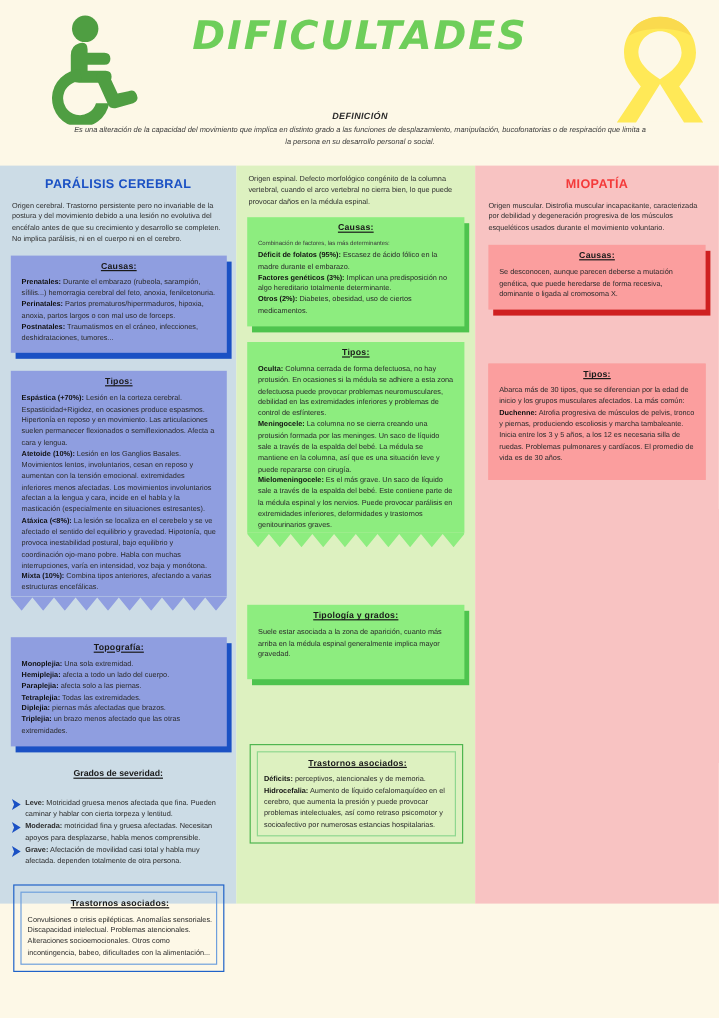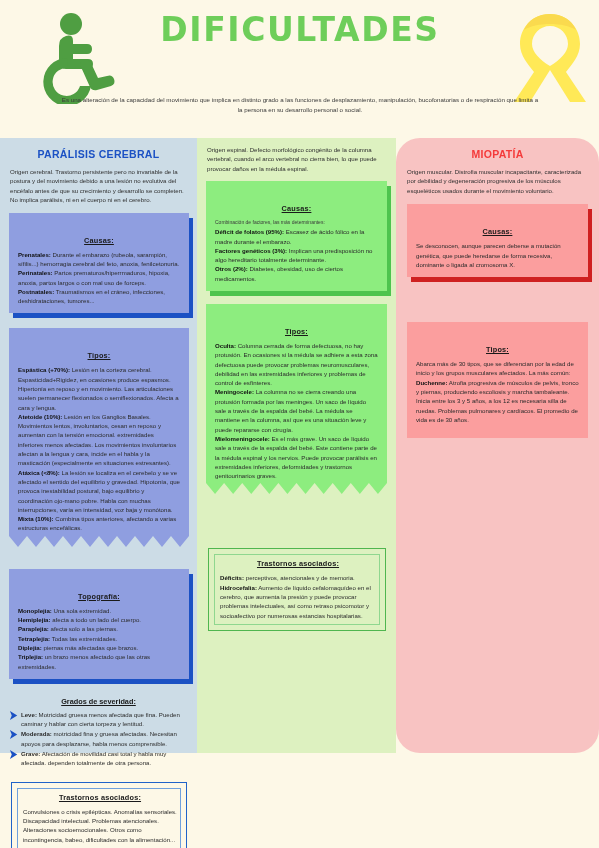--- a/index.html
+++ b/index.html
@@ -6,76 +6,76 @@
   body{
     width:599px;height:848px;
     background:#fdf8e7;
     font-family:"Liberation Sans","DejaVu Sans",sans-serif;
     overflow:hidden;
     position:relative;
   }
   .poster{width:599px;height:848px;position:relative;background:#fdf8e7;}
 
   
-  .header{position:relative;height:101px;width:599px;background:#fdf8e7;}
+  .header{position:relative;height:101px;width:599px;background:#fdf8e7;font-style:italic;}
   .wheelchair{position:absolute;left:33px;top:12px;width:100px;height:92px;}
   .ribbon{position:absolute;left:508px;top:6px;width:84px;height:100px;}
   .main-title{
     position:absolute;left:150px;top:14px;width:300px;text-align:center;
     font-family:"DejaVu Sans",sans-serif;
     font-weight:bold;color:#6ece5a;
     font-size:33px;line-height:31px;letter-spacing:1.6px;
     text-transform:uppercase;
   }
   .main-title .l2{display:block;}
   .def-block{position:absolute;left:60px;top:92px;width:480px;text-align:center;}
   .def-title{font-size:7.5px;font-weight:bold;color:#2b2b2b;letter-spacing:.3px;}
   .def-text{font-size:6.2px;color:#3a3a3a;line-height:10px;margin-top:3px;}
 
   
   .columns{position:absolute;top:138px;left:0;width:599px;height:579px;display:flex;}
   .col{position:relative;height:615px;box-sizing:border-box;padding:0;}
   .col-1{width:197px;background:#ccdce6;}
   .col-2{width:199px;background:#ddf1c0;}
-  .col-3{width:203px;background:#f8c3c2;border-radius:24px;}
+  .col-3{width:203px;background:#f8c3c2;}
 
   .col-title{
     text-align:center;font-weight:bold;font-size:10.5px;letter-spacing:.3px;
     padding-top:10px;
   }
   .col-1 .col-title{color:#1b51c4;}
   .col-2 .col-title{color:#4ec44e;}
   .col-3 .col-title{color:#f43a3a;}
 
   .col-intro{font-size:6.1px;line-height:9.4px;color:#2f2f2f;padding:7px 10px 0 10px;}
   .col-3 .col-intro{padding-left:11px;padding-right:12px;}
 
   
   .card{position:relative;box-sizing:border-box;}
-  .card-inner{position:relative;z-index:2;box-sizing:border-box;padding:23px 9px 8px 9px;}
+  .card-inner{position:relative;z-index:2;box-sizing:border-box;padding:4px 9px 8px 9px;}
   .card-title{text-align:center;font-weight:bold;font-size:7.3px;color:#1a1a1a;
               text-decoration:underline;margin-bottom:5px;letter-spacing:.2px;}
   .card-body{font-size:6.1px;line-height:9.3px;color:#2b2b2b;}
   .card-body b{color:#111;}
   .tiny-note{font-size:5px;line-height:8px;color:#3a3a3a;display:block;margin-bottom:1px;}
 
   
   .c1-card{background:#8f9ee0;}
   .c1-shadow{position:absolute;left:4px;top:5px;right:-4px;bottom:-5px;background:#1b51c4;z-index:1;}
   .c1-causas{margin:8px 8px 0 9px;}
   .c1-tipos{margin:15px 8px 0 9px;}
   .c1-topo{margin:22px 8px 0 9px;}
 
   
   .zigzag{height:12px;width:100%;display:block;}
 
   
   .sev{margin:18px 9px 0 9px;}
   .sev-title{text-align:center;font-weight:bold;font-size:7.3px;color:#1a1a1a;
-             text-decoration:underline;margin-bottom:4px;}
+             text-decoration:underline;margin-bottom:16px;}
   .sev-row{display:flex;align-items:flex-start;margin-bottom:1px;}
   .chev{flex:0 0 11px;width:11px;height:11px;margin-top:0px;margin-right:1px;}
   .sev-text{font-size:6.1px;line-height:9.3px;color:#2b2b2b;}
 
   
   .framed{position:relative;margin:14px 10px 0 11px;box-sizing:border-box;padding:11px 10px 11px 12px;}
   .framed .frm-o{position:absolute;left:0;top:0;right:0;bottom:0;border:1.3px solid #2063c9;}
   .framed .frm-i{position:absolute;left:6px;top:6px;right:6px;bottom:6px;border:0.8px solid #6fa0dd;}
   .col-2 .framed .frm-o{border-color:#4fb64f;}
   .col-2 .framed .frm-i{border-color:#8fd78f;}
@@ -113,20 +113,21 @@
     <div class="main-title">
       <span>Dificultades</span>
     </div>
 
     <svg class="ribbon" viewBox="0 0 84 100">
       <path d="M42 8 C24 8 12 22 12 38 C12 50 20 58 26 66 L6 96 L22 96 L42 64 L62 96 L78 96 L58 66 C64 58 72 50 72 38 C72 22 60 8 42 8 Z M42 20 C52 20 60 28 60 38 C60 46 52 54 42 60 C32 54 24 46 24 38 C24 28 32 20 42 20 Z" fill="#ffe957"></path>
       <path d="M42 8 C30 8 20 14 16 24 C22 20 32 18 42 18 C52 18 62 20 68 24 C64 14 54 8 42 8 Z" fill="#fada4e"></path>
     </svg>
 
     <div class="def-block">
+      <div class="def-title">DEFINICIÓN</div>
       <div class="def-text">Es una alteración de la capacidad del movimiento que implica en distinto grado a las funciones de desplazamiento, manipulación, bucofonatorias o de respiración que limita a la persona en su desarrollo personal o social.</div>
     </div>
   </div>
 
   <div class="columns">
 
     <div class="col col-1">
       <div class="col-title">PARÁLISIS CEREBRAL</div>
       <div class="col-intro">Origen cerebral. Trastorno persistente pero no invariable de la postura y del movimiento debido a una lesión no evolutiva del encéfalo antes de que su crecimiento y desarrollo se completen. No implica parálisis, ni en el cuerpo ni en el cerebro.</div>
 
@@ -227,20 +228,27 @@
             <span><b>Oculta:</b><span> Columna cerrada de forma defectuosa, no hay protusión. En ocasiones si la médula se adhiere a esta zona defectuosa puede provocar problemas neuromusculares, debilidad en las extremidades inferiores y problemas de control de esfínteres.</span></span><br>
             <span><b>Meningocele:</b><span> La columna no se cierra creando una protusión formada por las meninges. Un saco de líquido sale a través de la espalda del bebé. La médula se mantiene en la columna, así que es una situación leve y puede repararse con cirugía.</span></span><br>
             <span><b>Mielomeningocele:</b><span> Es el más grave. Un saco de líquido sale a través de la espalda del bebé. Este contiene parte de la médula espinal y los nervios. Puede provocar parálisis en extremidades inferiores, deformidades y trastornos genitourinarios graves.</span></span>
           </div>
         </div>
         <svg class="zigzag" viewBox="0 0 180 12" preserveAspectRatio="none">
           <polygon points="0,0 180,0 180,1 171,12 162,1 153,12 144,1 135,12 126,1 117,12 108,1 99,12 90,1 81,12 72,1 63,12 54,1 45,12 36,1 27,12 18,1 9,12 0,1" fill="#8ded7f"></polygon>
         </svg>
       </div>
 
+      <div class="card c2-tipol">
+        <div class="c2-shadow"></div>
+        <div class="card-inner c2-card" style="padding-bottom:16px;">
+          <div class="card-title">Tipología y grados:</div>
+          <div class="card-body">Suele estar asociada a la zona de aparición, cuanto más arriba en la médula espinal generalmente implica mayor gravedad.</div>
+        </div>
+      </div>
 
       <div class="spacer-lg"></div>
 
       <div class="framed">
         <div class="frm-o"></div>
         <div class="frm-i"></div>
         <div class="inner-c">
           <div class="card-title">Trastornos asociados:</div>
           <div class="card-body">
             <span><b>Déficits:</b><span> perceptivos, atencionales y de memoria.</span></span><br>

